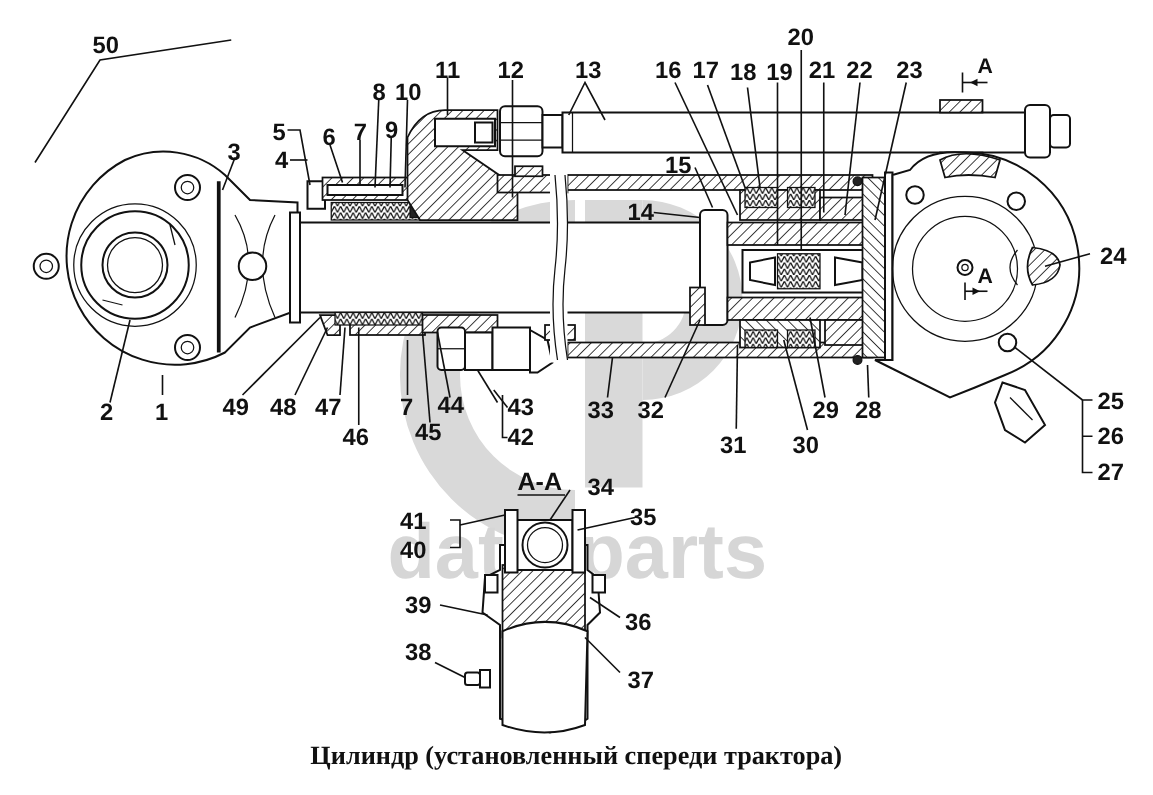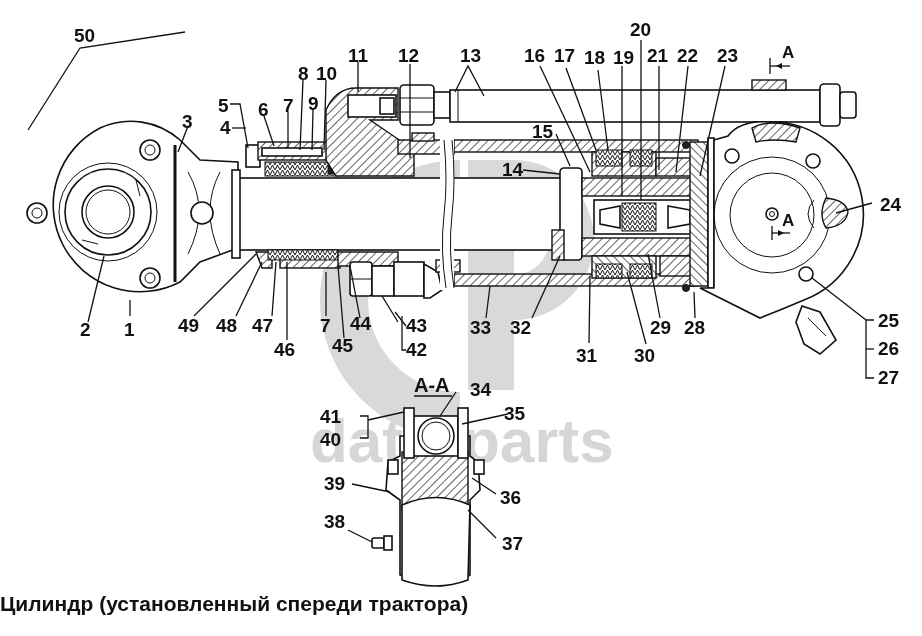--- a/index.html
+++ b/index.html
@@ -11,22 +11,22 @@
   .lbl-a { font-family: "Liberation Sans", sans-serif; font-weight: bold; font-size: 17px; fill: #111; }
   .ln { stroke: #111; stroke-width: 1.3; fill: none; }
   .thin { stroke: #111; stroke-width: 1; fill: none; }
   .part { stroke: #111; stroke-width: 1.6; fill: #fff; }
   .hatch { stroke: #111; stroke-width: 1.4; fill: url(#hatch); }
   .hatch2 { stroke: #111; stroke-width: 1.4; fill: url(#hatch2); }
   .dark { fill: #222; stroke: #111; stroke-width: 1; }
   .wm { fill: #d9d9d9; }
   .wm-text { font-family: "Liberation Sans", sans-serif; font-weight: bold; font-size: 62px; fill: #d6d6d6; }
   #caption {
-    position: absolute; left: 0; width: 922px; top: 592px; 
-    font-family: Liberation Sans, sans-serif; font-weight: bold; font-size: 21px; color: #111;
+    position: absolute; left: 0; width: 922px; top: 592px; text-align: center;
+    font-family: Liberation Serif, serif; font-weight: bold; font-size: 21px; color: #111;
   }
 </style>
 </head>
 <body>
 
 <div id="stage">
 <svg width="922" height="636" viewBox="0 0 922 636">
   <defs>
     <pattern id="hatch" patternUnits="userSpaceOnUse" width="6" height="6" patternTransform="rotate(45)">
       <rect width="6" height="6" fill="#fff"></rect>

